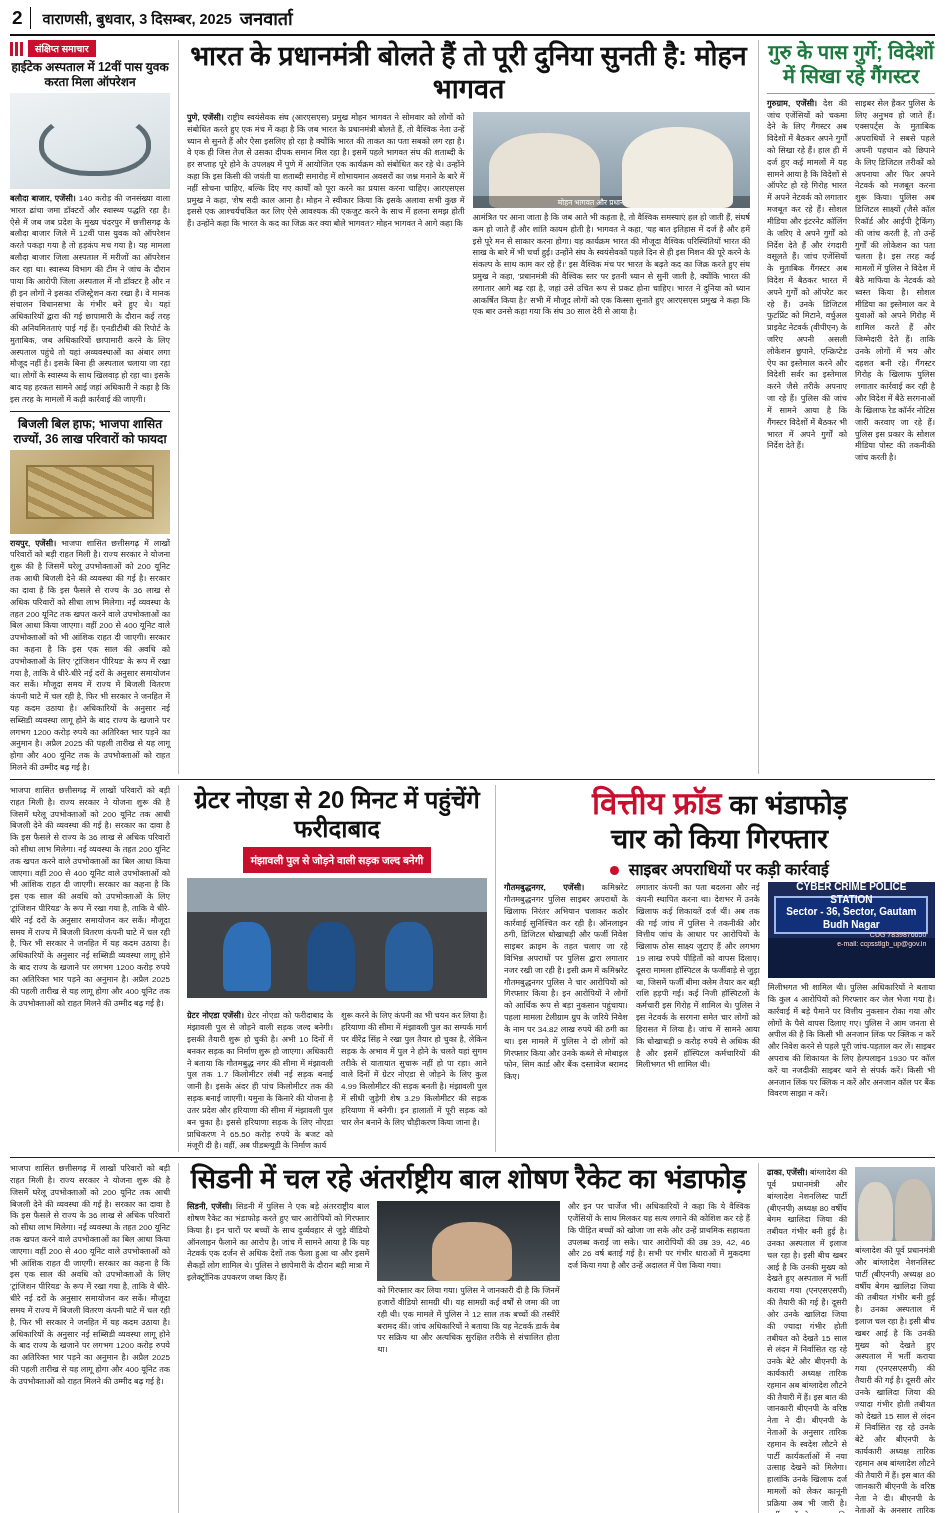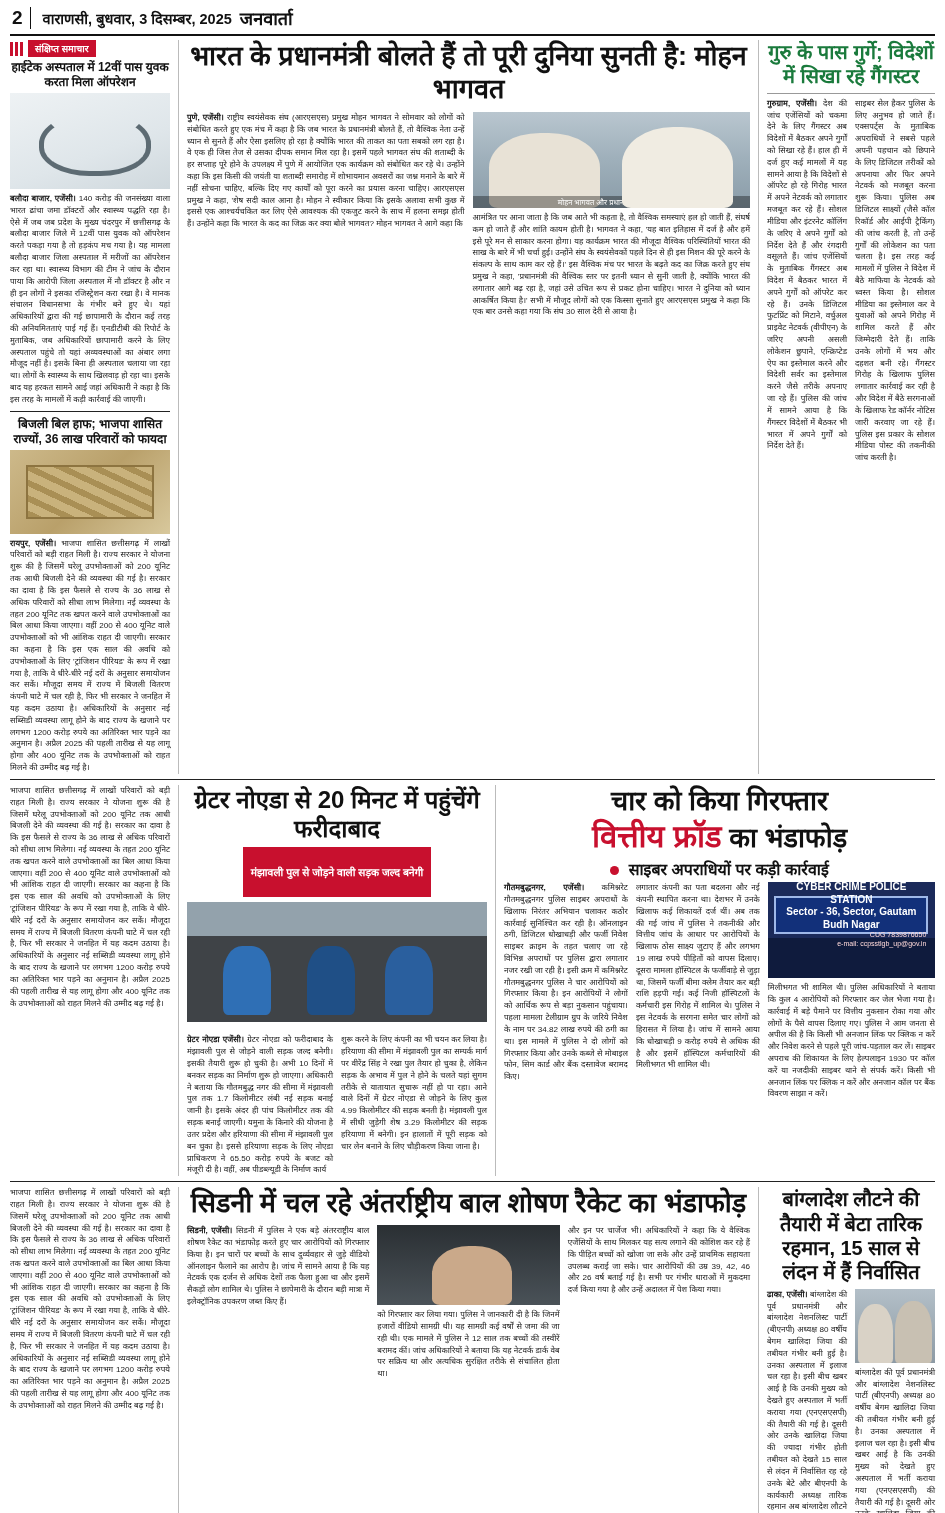--- a/index.html
+++ b/index.html
@@ -39,21 +39,21 @@
   .h-lg { font-size:24px; }
   .h-md { font-size:20px; }
   .h-sm { font-size:16px; }
   .body-text {
     font-size:8.1px; line-height:1.46; text-align:justify; color:#1a1a1a;
     hyphens:auto;
   }
 
   .kicker-box {
     display:inline-block; background:#c8102e; color:#fff; font-size:10.5px;
-    font-weight:bold; padding:18px 8px; margin-bottom:3px;
+    font-weight:bold; padding:6px 8px; margin-bottom:3px;
   }
   .red { color:#c8102e; }
   .green { color:#1a7a3c; }
   .photo { width:100%; display:block; background:#cfd6da; position:relative; overflow:hidden; }
   .photo .ph-label {
     position:absolute; bottom:0; left:0; right:0;
     font-size:7.5px; color:#fff; background:rgba(0,0,0,.35);
     text-align:center; padding:1px 2px;
   }
   .dot { display:inline-block; width:9px;height:9px;border-radius:50%;background:#c8102e; margin-right:5px; vertical-align:middle;}
@@ -229,25 +229,25 @@
         </div>
         <div style="flex:1">
           <div class="body-text">शुरू करने के लिए कंपनी का भी चयन कर लिया है। हरियाणा की सीमा में मंझावली पुल का सम्पर्क मार्ग पर वीरेंद्र सिंह ने रखा पुल तैयार हो चुका है, लेकिन सड़क के अभाव में पुल ने होने के चलते यहां सुगम तरीके से यातायात सुचारू नहीं हो पा रहा। आने वाले दिनों में ग्रेटर नोएडा से जोड़ने के लिए कुल 4.99 किलोमीटर की सड़क बनती है। मंझावली पुल में सीधी जुड़ेगी शेष 3.29 किलोमीटर की सड़क हरियाणा में बनेगी। इन हालातों में पूरी सड़क को चार लेन बनाने के लिए चौड़ीकरण किया जाना है।</div>
         </div>
       </div>
     </div>
 
     <div class="vr"></div>
 
     <div style="flex:1">
-      <div class="headline h-xl">चार को किया गिरफ्तार</div>
       <div class="headline h-xl">
         <span class="red" style="font-size:31px">वित्तीय फ्रॉड</span>
         <span>का भंडाफोड़</span>
       </div>
+      <div class="headline h-xl">चार को किया गिरफ्तार</div>
       <div style="text-align:center; margin:4px 0 3px 0;">
         <span class="dot"></span>
         <span class="headline h-sm" style="display:inline">साइबर अपराधियों पर कड़ी कार्रवाई</span>
       </div>
       <div class="cols">
         <div style="flex:1">
           <div class="body-text">
             <span style="font-weight:bold">गौतमबुद्धनगर, एजेंसी।</span>
             <span>कमिश्नरेट गौतमबुद्धनगर पुलिस साइबर अपराधों के खिलाफ निरंतर अभियान चलाकर कठोर कार्रवाई सुनिश्चित कर रही है। ऑनलाइन ठगी, डिजिटल धोखाधड़ी और फर्जी निवेश साइबर क्राइम के तहत चलाए जा रहे विभिन्न अपराधों पर पुलिस द्वारा लगातार नजर रखी जा रही है। इसी क्रम में कमिश्नरेट गौतमबुद्धनगर पुलिस ने चार आरोपियों को गिरफ्तार किया है। इन आरोपियों ने लोगों को आर्थिक रूप से बड़ा नुकसान पहुंचाया। पहला मामला टेलीग्राम ग्रुप के जरिये निवेश के नाम पर 34.82 लाख रुपये की ठगी का था। इस मामले में पुलिस ने दो लोगों को गिरफ्तार किया और उनके कब्जे से मोबाइल फोन, सिम कार्ड और बैंक दस्तावेज बरामद किए।</span>
           </div>
@@ -295,21 +295,20 @@
         </div>
         <div style="flex:1">
           <div class="body-text">और इन पर चार्जेज भी। अधिकारियों ने कहा कि ये वैश्विक एजेंसियों के साथ मिलकर यह सत्य लगाने की कोशिश कर रहे हैं कि पीड़ित बच्चों को खोजा जा सके और उन्हें प्राथमिक सहायता उपलब्ध कराई जा सके। चार आरोपियों की उम्र 39, 42, 46 और 26 वर्ष बताई गई है। सभी पर गंभीर धाराओं में मुकदमा दर्ज किया गया है और उन्हें अदालत में पेश किया गया।</div>
         </div>
       </div>
     </div>
 
     <div class="vr"></div>
 
     <div class="rrail">
-      <div class="headline h-md">बांग्लादेश लौटने की तैयारी में बेटा तारिक रहमान, 15 साल से लंदन में हैं निर्वासित</div>
       <div class="cols" style="margin-top:4px">
         <div style="flex:1">
           <div class="body-text">
             <span style="font-weight:bold">ढाका, एजेंसी।</span>
             <span>बांग्लादेश की पूर्व प्रधानमंत्री और बांग्लादेश नेशनलिस्ट पार्टी (बीएनपी) अध्यक्ष 80 वर्षीय बेगम खालिदा जिया की तबीयत गंभीर बनी हुई है। उनका अस्पताल में इलाज चल रहा है। इसी बीच खबर आई है कि उनकी मुख्य को देखते हुए अस्पताल में भर्ती कराया गया (एनएसएसपी) की तैयारी की गई है। दूसरी ओर उनके खालिदा जिया की ज्यादा गंभीर होती तबीयत को देखते 15 साल से लंदन में निर्वासित रह रहे उनके बेटे और बीएनपी के कार्यकारी अध्यक्ष तारिक रहमान अब बांग्लादेश लौटने की तैयारी में हैं। इस बात की जानकारी बीएनपी के वरिष्ठ नेता ने दी। बीएनपी के नेताओं के अनुसार तारिक रहमान के स्वदेश लौटने से पार्टी कार्यकर्ताओं में नया उत्साह देखने को मिलेगा। हालांकि उनके खिलाफ दर्ज मामलों को लेकर कानूनी प्रक्रिया अब भी जारी है। पार्टी सूत्रों ने बताया कि आगामी चुनाव से पहले उनकी वापसी बांग्लादेश की राजनीति में बड़ा मोड़ ला सकती है।</span>
           </div>
         </div>
         <div style="flex:1">
           <div class="photo img-woman" style="height:74px; margin-bottom:4px"></div>
           <div class="body-text">बांग्लादेश की पूर्व प्रधानमंत्री और बांग्लादेश नेशनलिस्ट पार्टी (बीएनपी) अध्यक्ष 80 वर्षीय बेगम खालिदा जिया की तबीयत गंभीर बनी हुई है। उनका अस्पताल में इलाज चल रहा है। इसी बीच खबर आई है कि उनकी मुख्य को देखते हुए अस्पताल में भर्ती कराया गया (एनएसएसपी) की तैयारी की गई है। दूसरी ओर उनके खालिदा जिया की ज्यादा गंभीर होती तबीयत को देखते 15 साल से लंदन में निर्वासित रह रहे उनके बेटे और बीएनपी के कार्यकारी अध्यक्ष तारिक रहमान अब बांग्लादेश लौटने की तैयारी में हैं। इस बात की जानकारी बीएनपी के वरिष्ठ नेता ने दी। बीएनपी के नेताओं के अनुसार तारिक रहमान के स्वदेश लौटने से पार्टी कार्यकर्ताओं में नया उत्साह देखने को मिलेगा। हालांकि उनके खिलाफ दर्ज मामलों को लेकर कानूनी प्रक्रिया अब भी जारी है। पार्टी सूत्रों ने बताया कि आगामी चुनाव से पहले उनकी वापसी बांग्लादेश की राजनीति में बड़ा मोड़ ला सकती है।</div>

